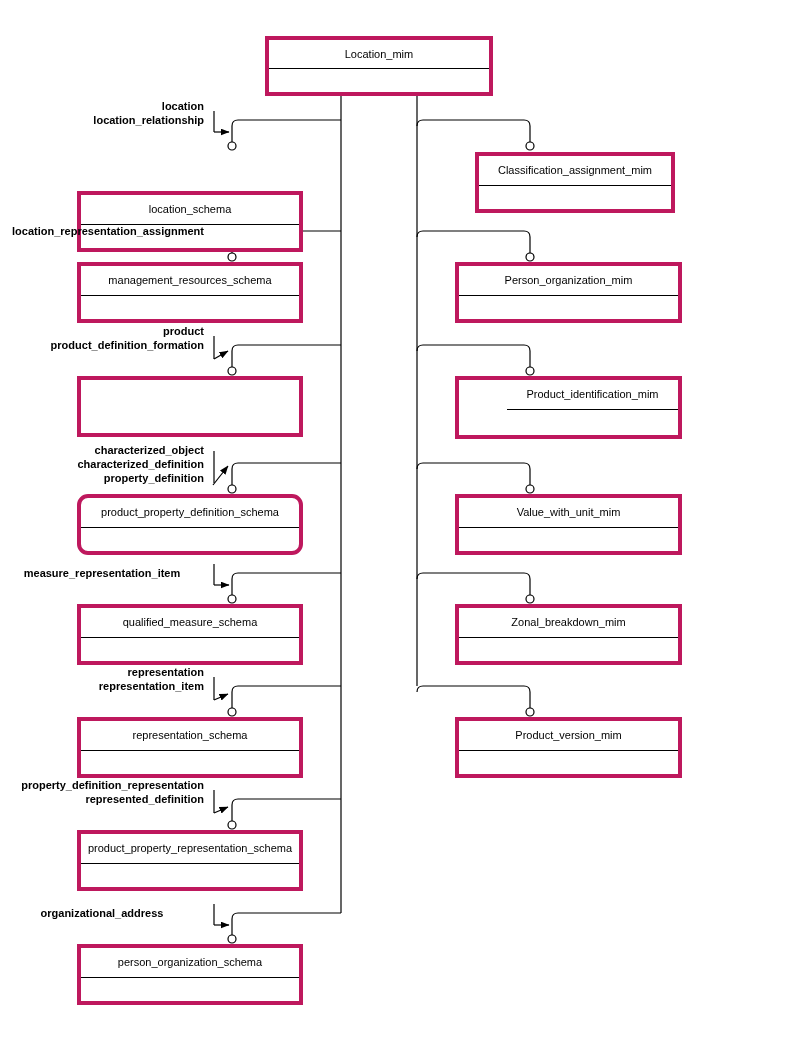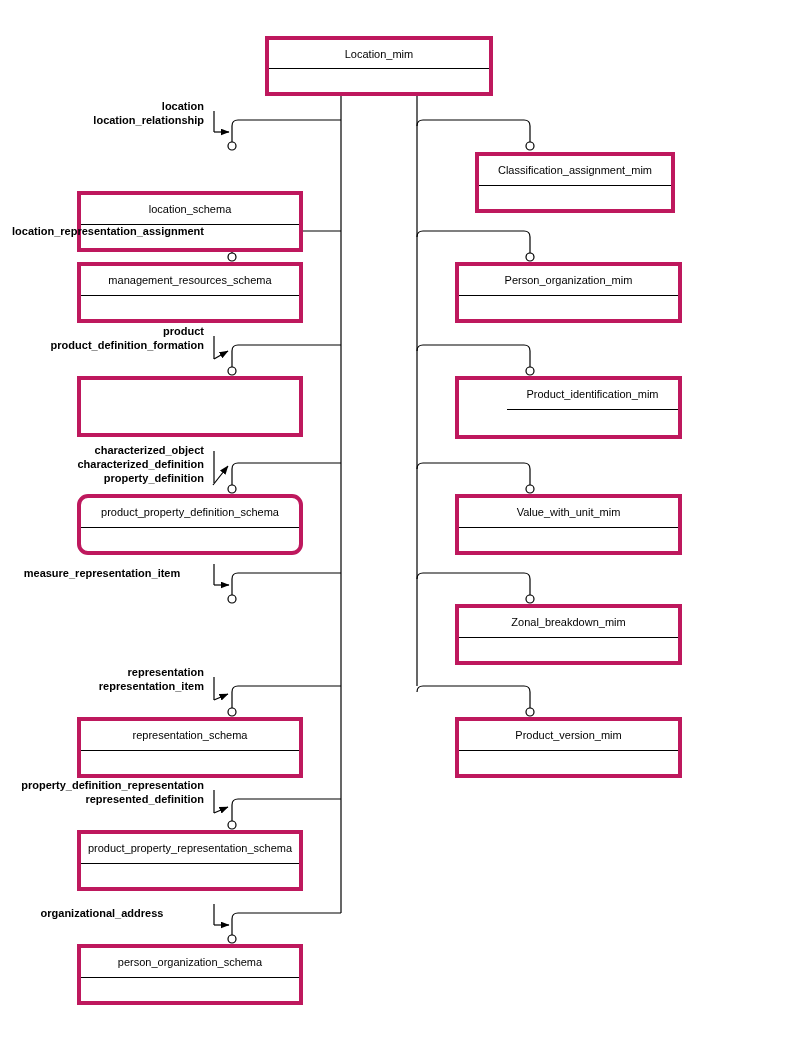--- a/index.html
+++ b/index.html
@@ -149,20 +149,24 @@
       <div>characterized_definition</div>
       <div>property_definition</div>
     </div>
     <div class="ent" style="left: 77px; top: 494px; width: 226px; height: 61px; border-radius: 11px;">
       <div class="hd">product_property_definition_schema</div>
       <div class="bd"></div>
     </div>
     <div class="rolelabel" style="top: 566px; left: 0px; width: 204px; text-align: center;">
       <div>measure_representation_item</div>
     </div>
+    <div class="ent" style="left: 77px; top: 604px; width: 226px; height: 61px;">
+      <div class="hd">qualified_measure_schema</div>
+      <div class="bd"></div>
+    </div>
     <div class="rolelabel center" style="top: 665px; left: 0px; width: 204px; text-align: right;">
       <div>representation</div>
       <div>representation_item</div>
     </div>
     <div class="ent" style="left: 77px; top: 717px; width: 226px; height: 61px;">
       <div class="hd">representation_schema</div>
       <div class="bd"></div>
     </div>
     <div class="rolelabel center" style="top: 778px; left: 0px; width: 204px; text-align: right;">
       <div>property_definition_representation</div>

